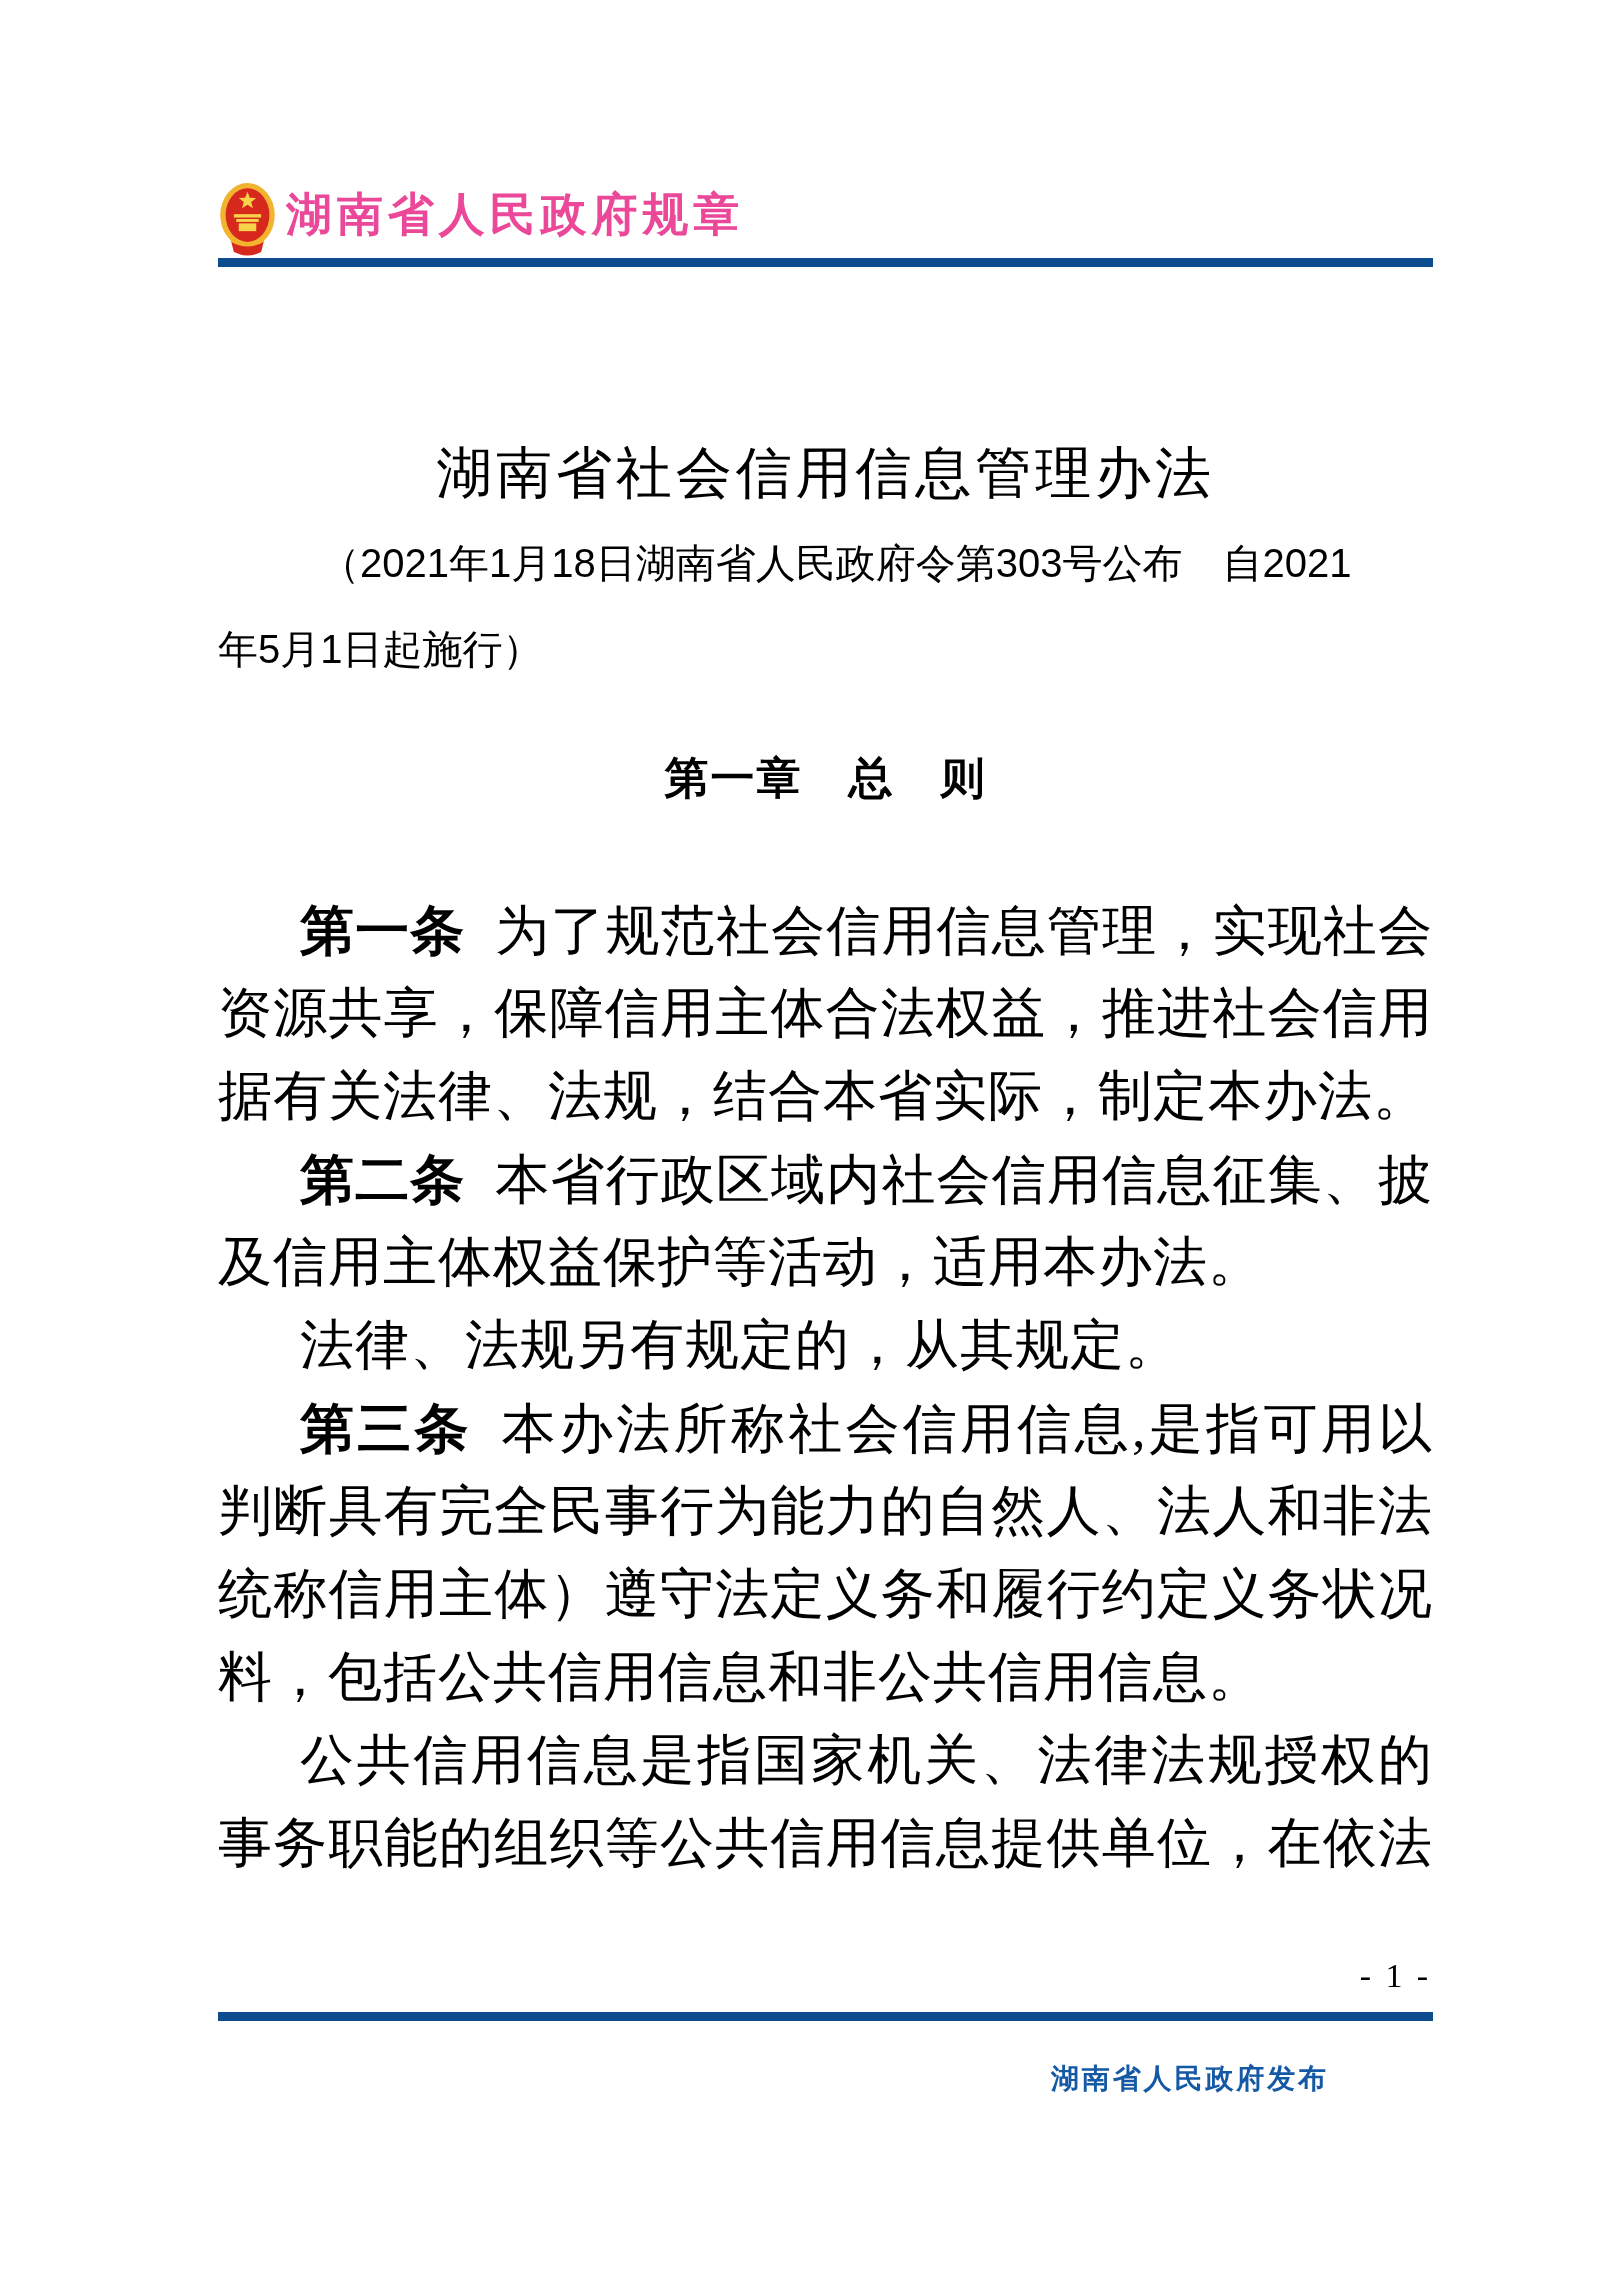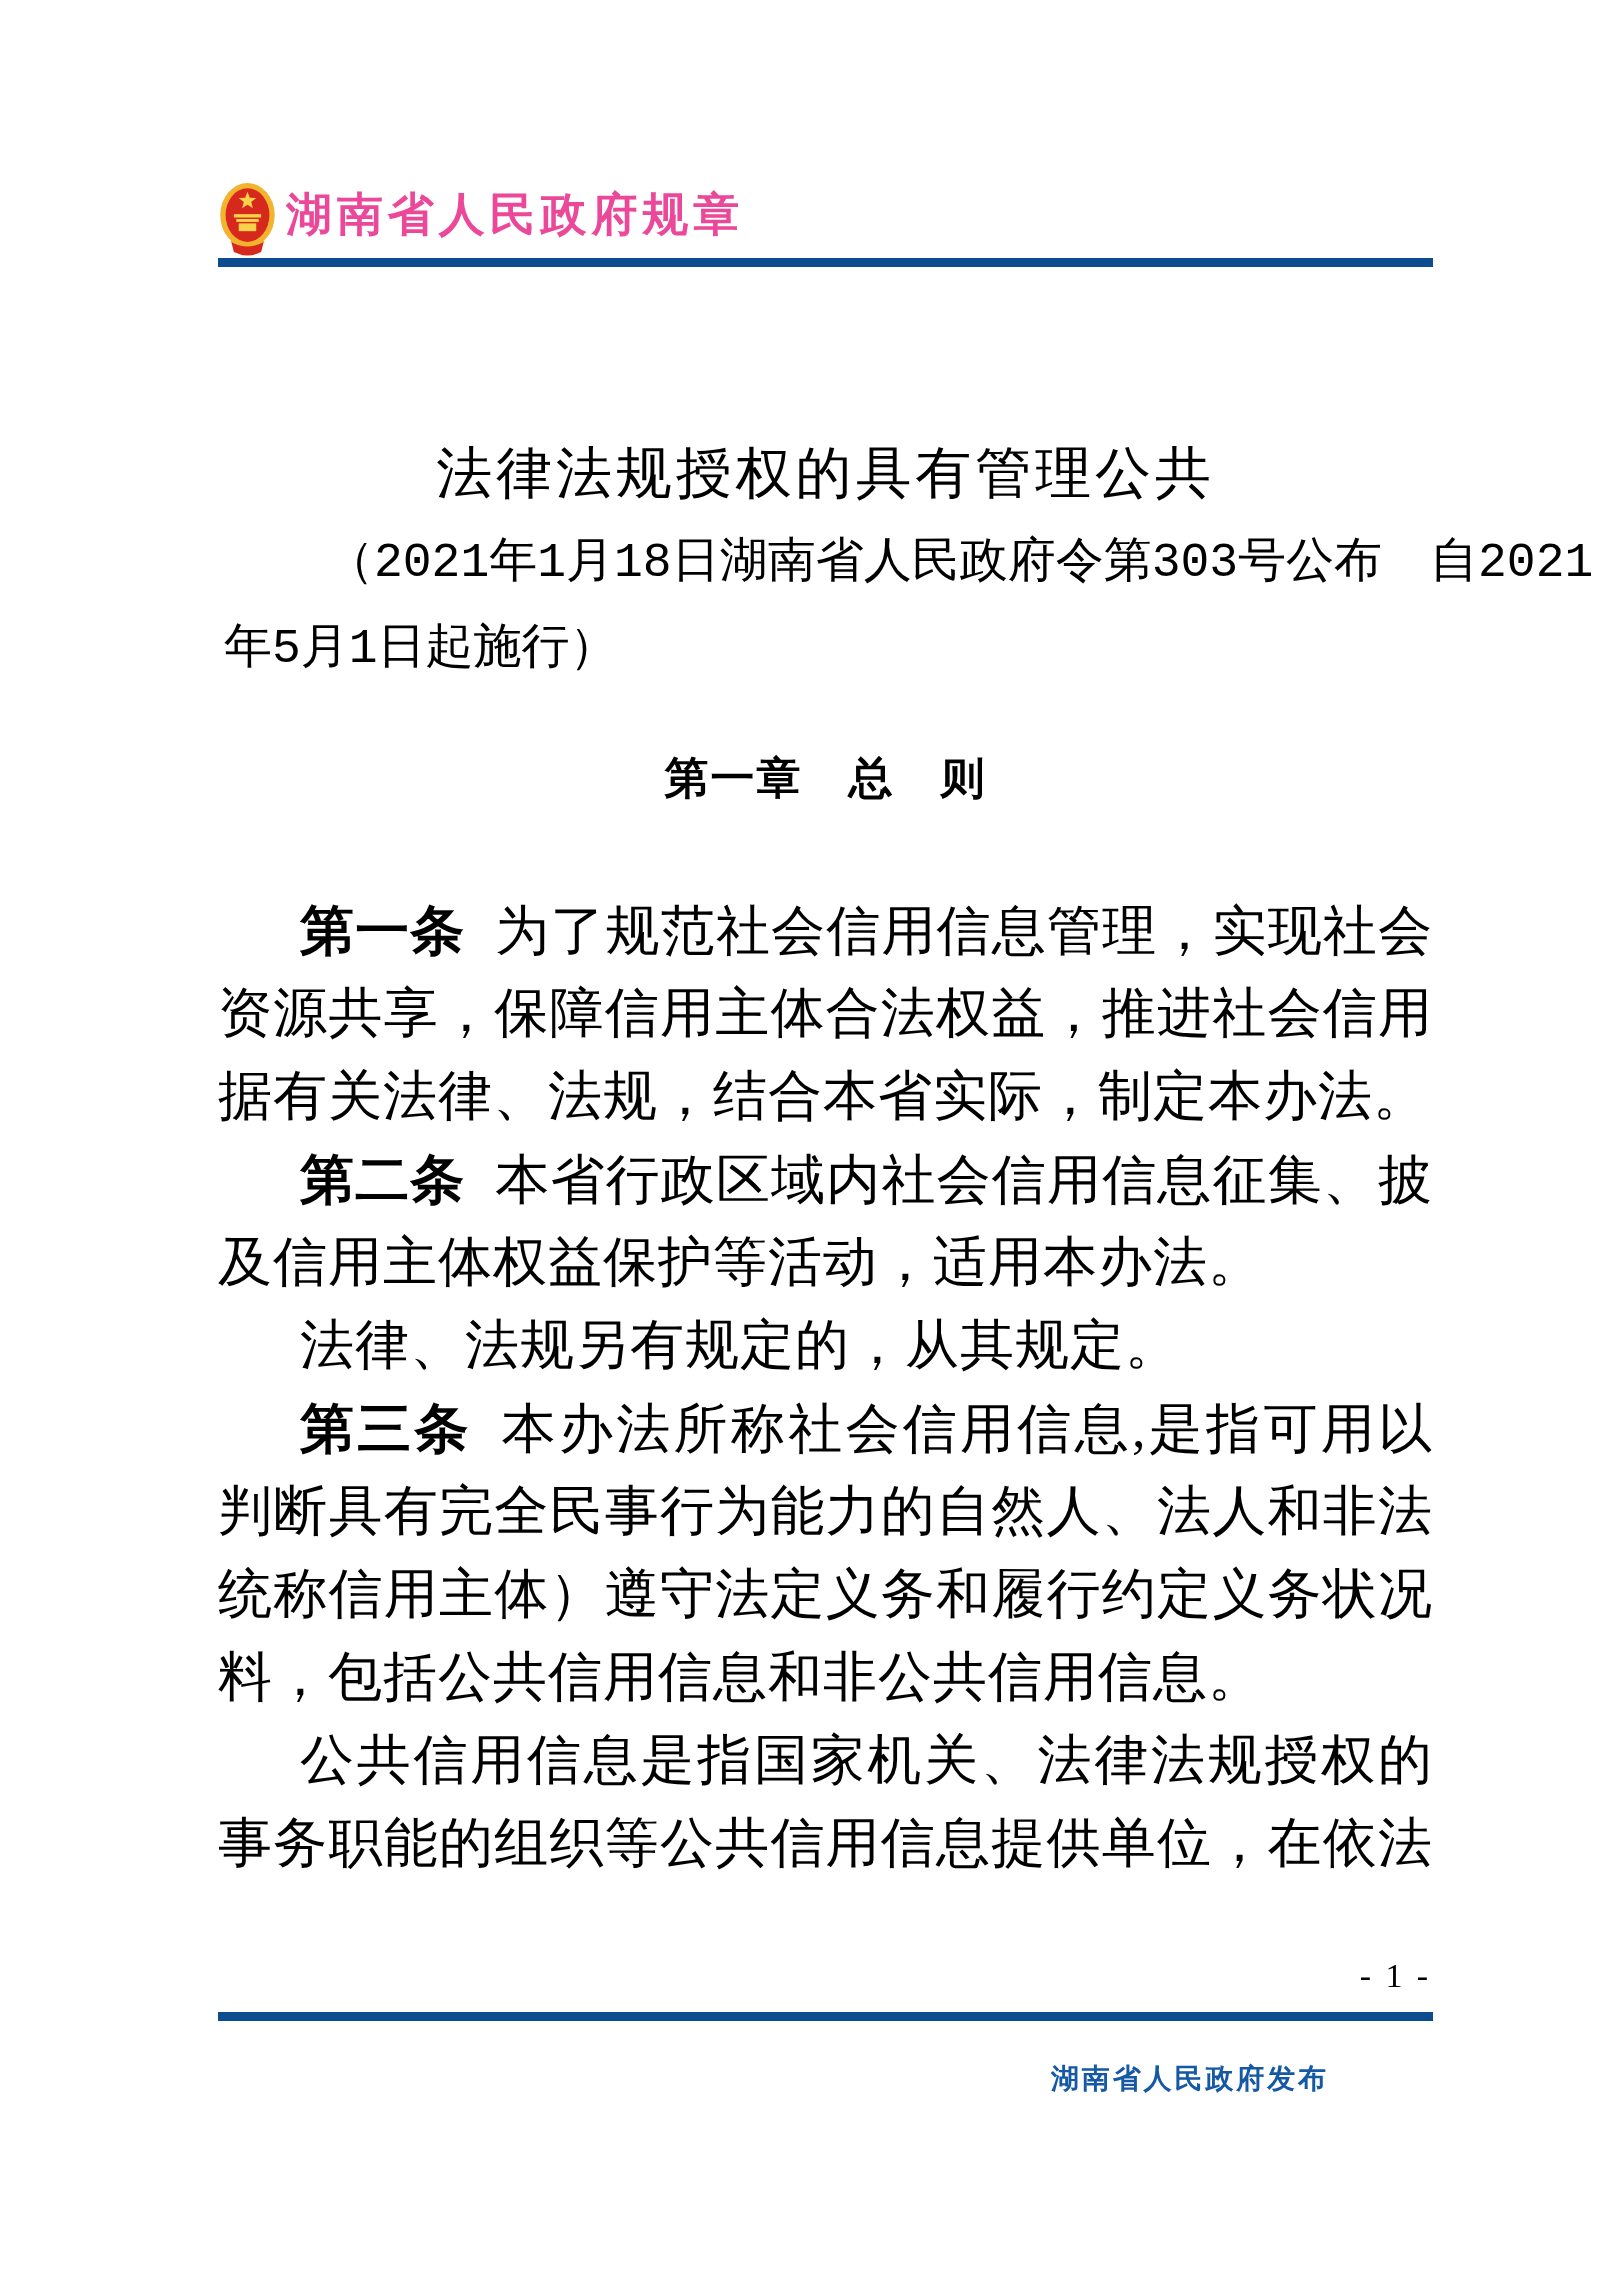--- a/index.html
+++ b/index.html
@@ -31,23 +31,22 @@
 
   
   .doc-title {
     position:absolute; left:218px; top:438px; width:1215px;
     text-align:center; font-size:56px; line-height:71px;
     font-weight:500; letter-spacing:3.9px;
     white-space:nowrap;
   }
   .doc-subtitle {
     position:absolute; left:218px; top:520px; width:1215px;
-    font-size:48px; line-height:86px;
-    font-family:Liberation Mono, monospace;
-    margin-left:6px;
+    font-size:40px; line-height:86px;
+    font-family:Liberation Sans, sans-serif;
   }
   .doc-subtitle .s-line { white-space:nowrap; }
   .doc-subtitle .s-line.first { text-indent:102px; }
 
   .chapter-heading {
     position:absolute; left:218px; top:747px; width:1215px;
     text-align:center; font-size:44px; line-height:61px; font-weight:bold;
     font-family:"Liberation Sans","DejaVu Sans",sans-serif;
     letter-spacing:2px; white-space:nowrap;
   }
@@ -98,21 +97,21 @@
     <path d="M29 10 l2.4 6.2 6.6 0.3 -5.2 4.1 1.8 6.4 -5.6 -3.7 -5.6 3.7 1.8 -6.4 -5.2 -4.1 6.6 -0.3 z" fill="#f8d24a"></path>
     <rect x="15" y="33" width="28" height="3.5" fill="#f8d24a"></rect>
     <rect x="17.5" y="38" width="23" height="3" fill="#f8d24a"></rect>
     <rect x="20" y="42.5" width="18" height="8" fill="#f8d24a"></rect>
     <path d="M12 60 q17 10 34 0 l-3 12 q-14 7 -28 0 z" fill="#d6281c"></path>
     <path d="M12 60 q17 10 34 0" stroke="#f2b32e" stroke-width="2.5" fill="none"></path>
   </svg>
   <div class="header-agency">湖南省人民政府规章</div>
   <div class="header-rule"></div>
 
-  <div class="doc-title">法律法规授权的具有管理公共</div>
+  <div class="doc-title">湖南省社会信用信息管理办法</div>
 
   <div class="doc-subtitle">
     <div class="s-line first">（2021年1月18日湖南省人民政府令第303号公布　自2021</div>
     <div class="s-line">年5月1日起施行）</div>
   </div>
 
   <div class="chapter-heading">第一章　总　则</div>
 
   <div class="doc-body">
     <div class="line indent"><span class="lead">第一条</span><span>为了规范社会信用信息管理，实现社会信用信息</span></div>

